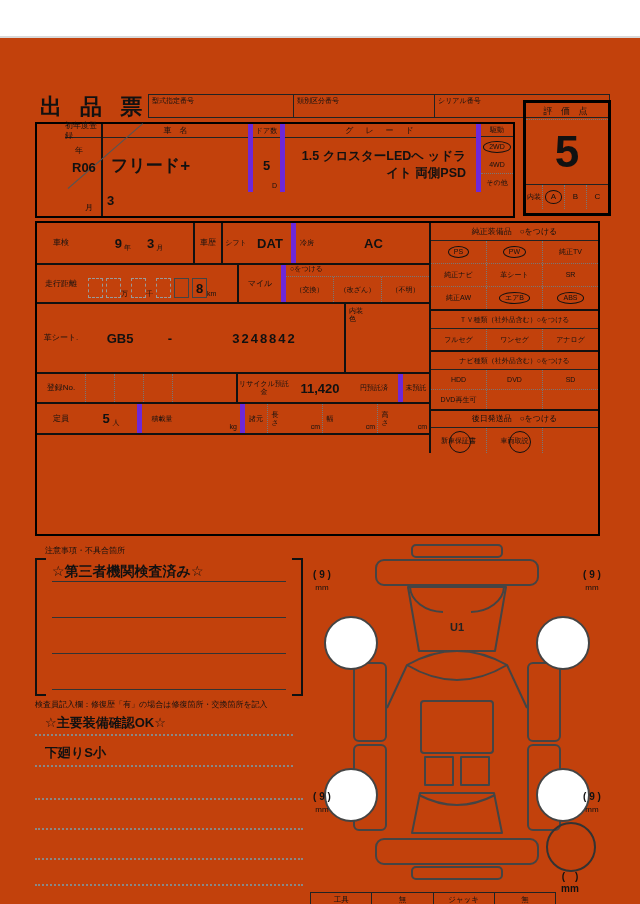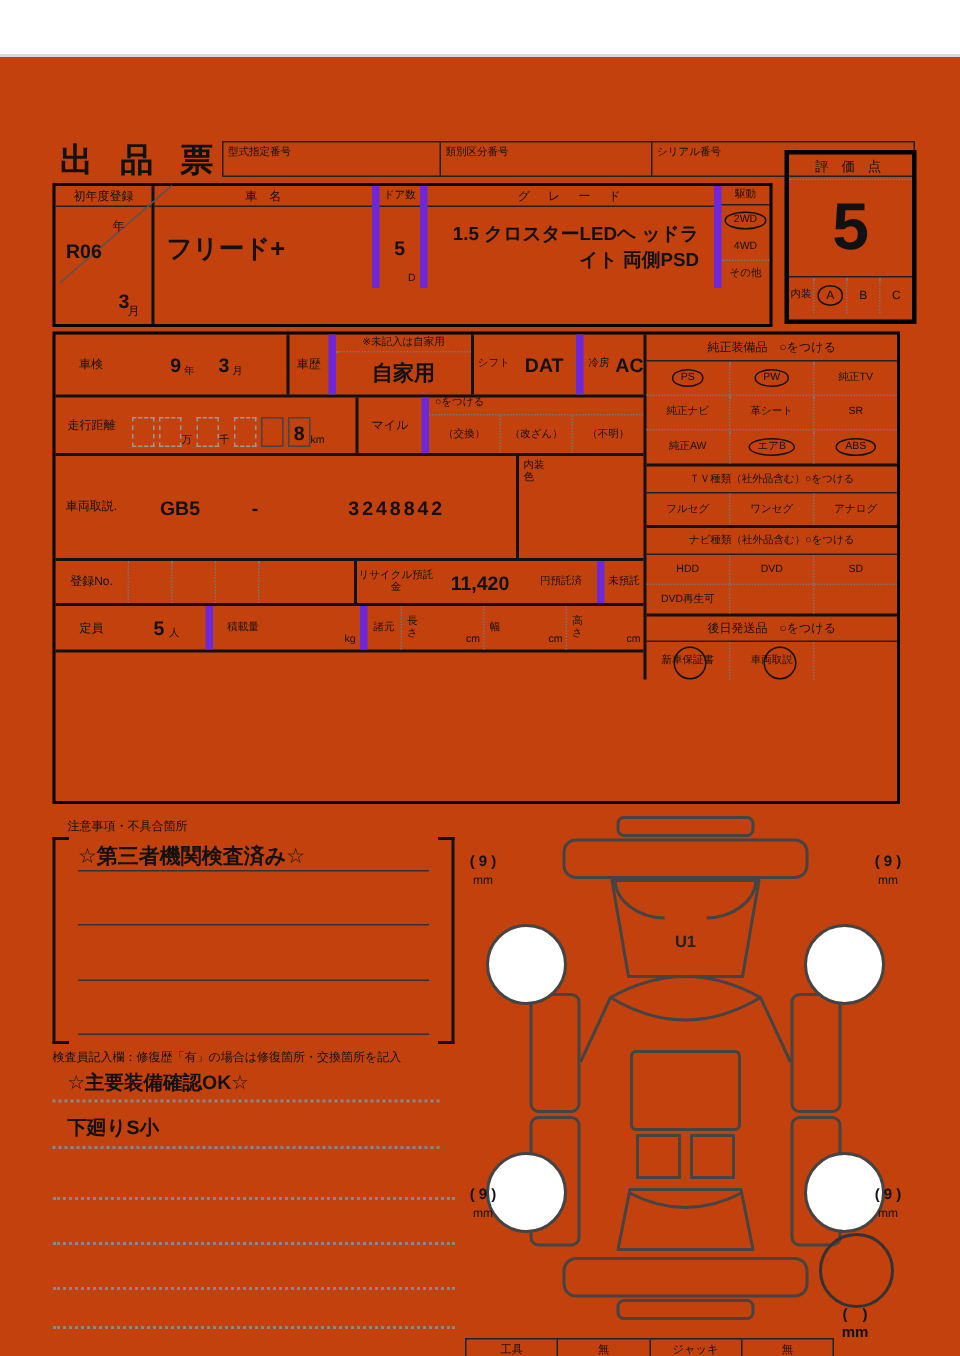--- a/index.html
+++ b/index.html
@@ -21,21 +21,21 @@
   .bdb{border-bottom:1px dotted #777;}
   .circ{display:inline-block;border:1.5px solid #111;border-radius:50%;padding:1px 5px;text-align:center;}
   .scan-top{left:0;top:0;width:640px;height:2px;background:#d9d9d9;}
   .scan-bot{left:0;top:898px;width:640px;height:2px;background:#cfcfcf;}
 
   .title{left:40px;top:56px;width:120px;height:28px;font-size:22px;font-weight:bold;letter-spacing:6px;}
   .hboxes{left:148px;top:58px;width:462px;height:24px;}
   .hbox{border:1.5px solid #222;border-left:none;padding:1px 3px;font-size:7.5px;}
   .hbox:first-child{border-left:1.5px solid #222;}
 
-  .top-block{left:35px;top:86px;width:480px;height:96px;border:2px solid #000;box-sizing:border-box;}
+  .top-block{left:35px;top:86px;width:480px;height:96px;border:2px solid #000;box-sizing:border-box;padding-left:28px;}
   .score-box{left:523px;top:64px;width:88px;height:116px;border:3px solid #000;box-sizing:border-box;}
   .score-head{height:16px;font-size:9px;letter-spacing:3px;border-bottom:1px dotted #777;}
   .score-val{height:64px;font-size:44px;font-weight:bold;}
   .score-foot{height:24px;border-top:1px solid #222;font-size:9px;}
 
   .main-block{left:35px;top:185px;width:565px;height:315px;border:2.5px solid #000;box-sizing:border-box;}
   .obox{width:15px;height:20px;border:1px solid #444;margin-left:3px;box-sizing:border-box;}
   .odash{border:1px dashed #999;}
   .sline{border-bottom:1.5px solid #333;}
   .dotline{border-bottom:2px dotted #888;}
@@ -152,26 +152,20 @@
 
         <div class="r bb2" style="height:40px">
           <div class="ctr lab" style="width:48px">車検</div>
           <div class="r" style="width:108px;align-items:center;justify-content:center;gap:2px">
             <span class="val">9</span>
             <span class="lab7" style="margin-top:10px">年</span>
             <span class="val" style="margin-left:14px">3</span>
             <span class="lab7" style="margin-top:10px">月</span>
           </div>
           <div class="ctr bl2 lab" style="width:26px;text-align:center">車歴</div>
-          <div class="col bl" style="width:92px">
-            <div class="ctr lab7 bdb" style="height:11px">※未記入は自家用</div>
-            <div class="ctr" style="flex:1">
-                <span class="val" style="font-size:14px">自家用</span>
-              </div>
-          </div>
           <div class="ctr bl2 lab7" style="width:26px;text-align:center">シフト</div>
           <div class="ctr" style="width:42px">
               <span class="val">DAT</span>
             </div>
           <div class="ctr bl lab7" style="width:22px;text-align:center">冷房</div>
           <div class="ctr" style="flex:1">
               <span class="val">AC</span>
             </div>
         </div>
 
@@ -199,21 +193,21 @@
                 <div class="ctr bdl lab7" style="flex:1">（改ざん）</div>
                 <div class="ctr bdl lab7" style="flex:1">（不明）</div>
               </div>
             </div>
           </div>
         </div>
 
         <div class="r bb2" style="height:68px">
           <div class="col" style="width:307px">
             <div class="r" style="flex:1">
-              <div class="ctr lab" style="width:48px">車両取説.</div>
+              <div class="ctr lab" style="width:48px">革シート.</div>
               <div class="ctr" style="width:70px">
                   <span class="val">GB5</span>
                 </div>
               <div class="ctr" style="width:30px">
                   <span class="val">-</span>
                 </div>
               <div class="ctr" style="flex:1">
                   <span class="val" style="letter-spacing:2px">3248842</span>
                 </div>
             </div>

